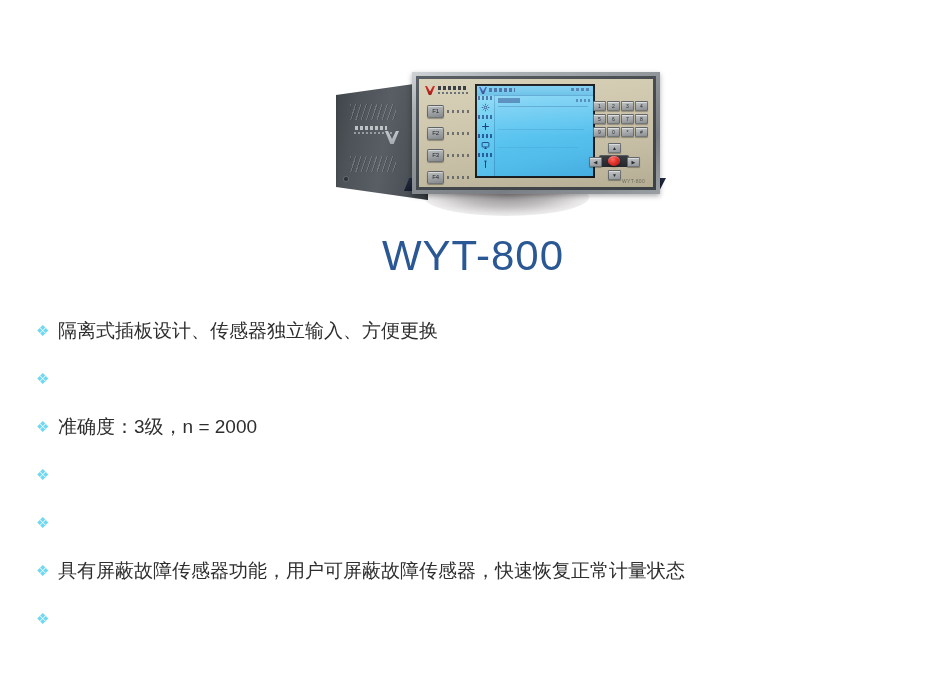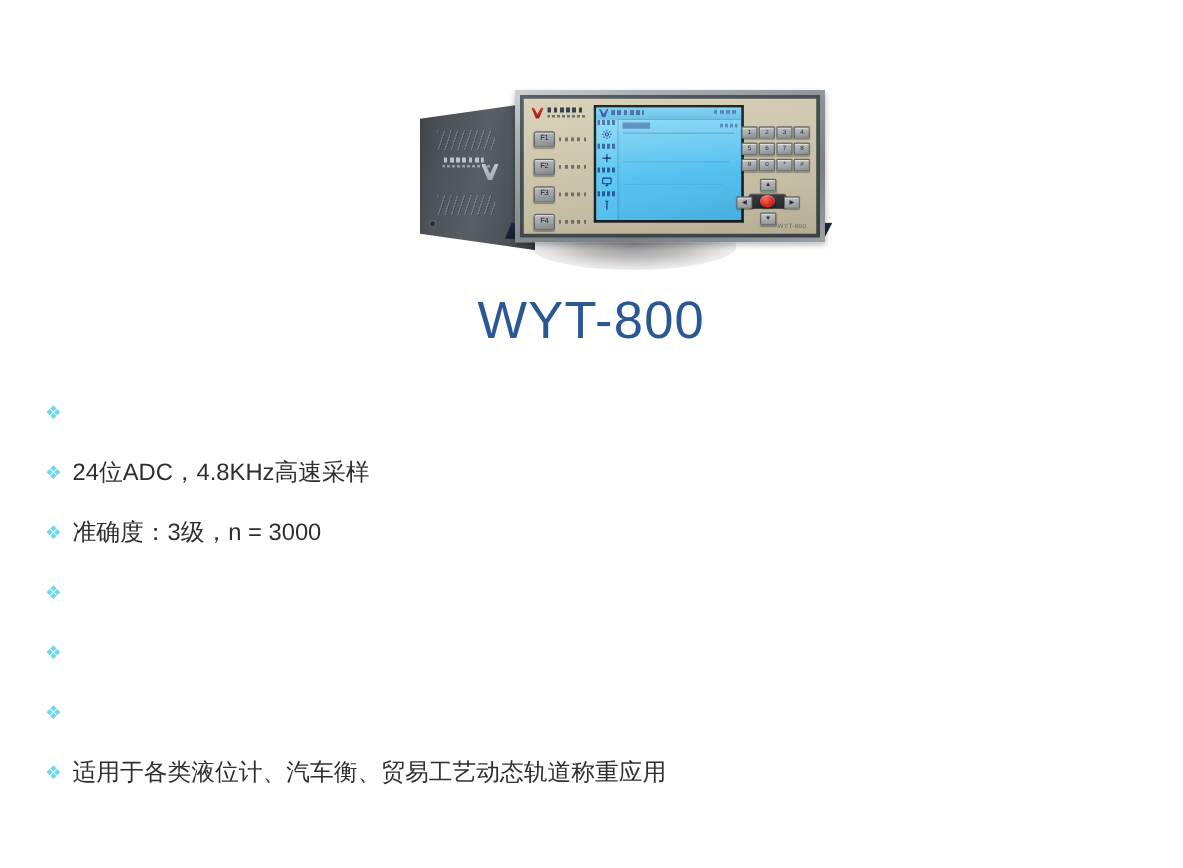--- a/index.html
+++ b/index.html
@@ -597,35 +597,35 @@
       </div>
     </div>
   </div>
 </div>
 
 <div class="product-title">WYT-800</div>
 
 <div class="features">
   <div class="feature">
     <span class="bullet">❖</span>
+    <span class="feature-text">隔离式插板设计、传感器独立输入、方便更换</span>
   </div>
   <div class="feature">
     <span class="bullet">❖</span>
-    <span class="feature-text">24位ADC，4.8KHz高速采样</span>
   </div>
   <div class="feature">
     <span class="bullet">❖</span>
-    <span class="feature-text">准确度：3级，n = 3000</span>
+    <span class="feature-text">准确度：3级，n = 2000</span>
   </div>
   <div class="feature">
     <span class="bullet">❖</span>
   </div>
   <div class="feature">
     <span class="bullet">❖</span>
   </div>
   <div class="feature">
     <span class="bullet">❖</span>
+    <span class="feature-text">具有屏蔽故障传感器功能，用户可屏蔽故障传感器，快速恢复正常计量状态</span>
   </div>
   <div class="feature">
     <span class="bullet">❖</span>
-    <span class="feature-text">适用于各类液位计、汽车衡、贸易工艺动态轨道称重应用</span>
   </div>
 </div>
 
 </body></html>

